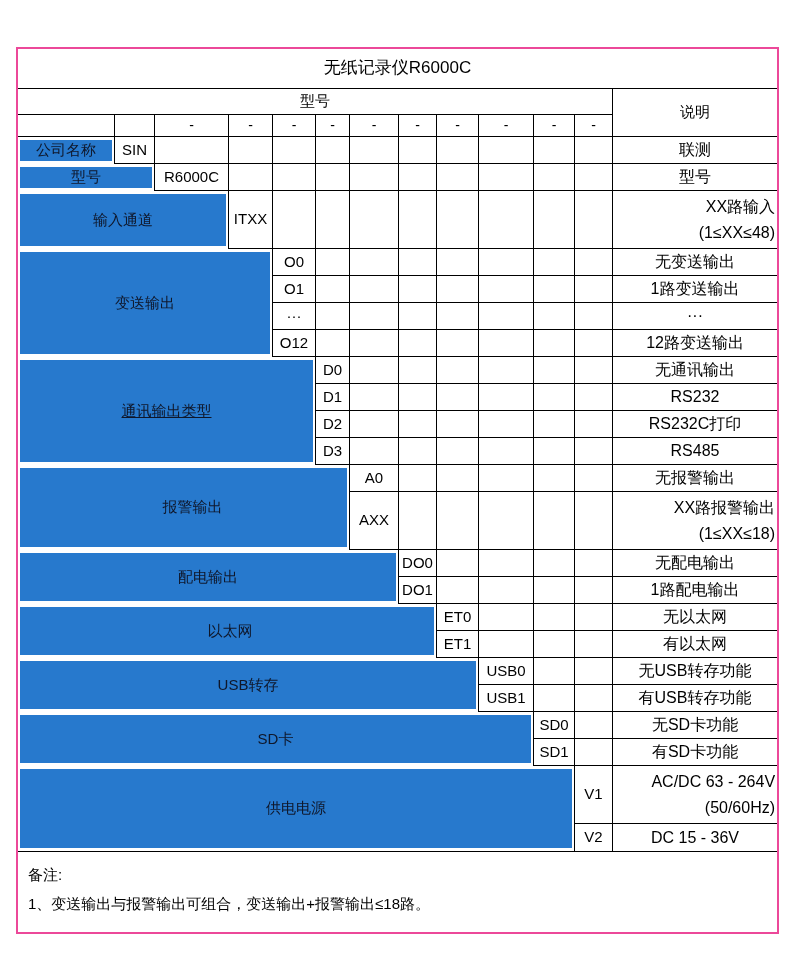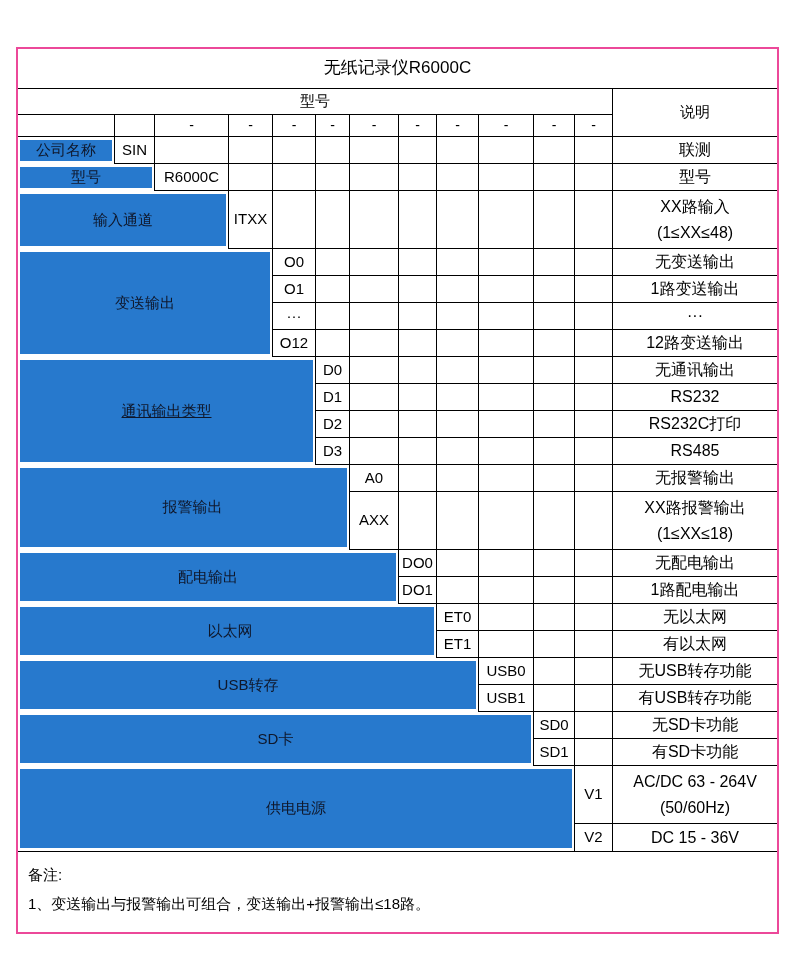--- a/index.html
+++ b/index.html
@@ -58,21 +58,21 @@
     color: #0f172a;
     border-bottom: none;
     box-shadow:
       inset 0 3px 0 #ffffff,
       inset 0 -3px 0 #ffffff,
       inset 2px 0 0 #ffffff,
       inset -2px 0 0 #ffffff;
     font-size: 15px;
   }
   td.desc { font-size: 16px; }
-  td.desc div { line-height: 26px; }
+  td.desc div { line-height: 26px; text-align: right; }
 
   td.foot {
     border-top: 1px solid #000000;
     border-bottom: none;
     text-align: left;
     padding: 8px 10px 14px 10px;
   }
   td.foot div {
     line-height: 29px;
     font-size: 15px;

